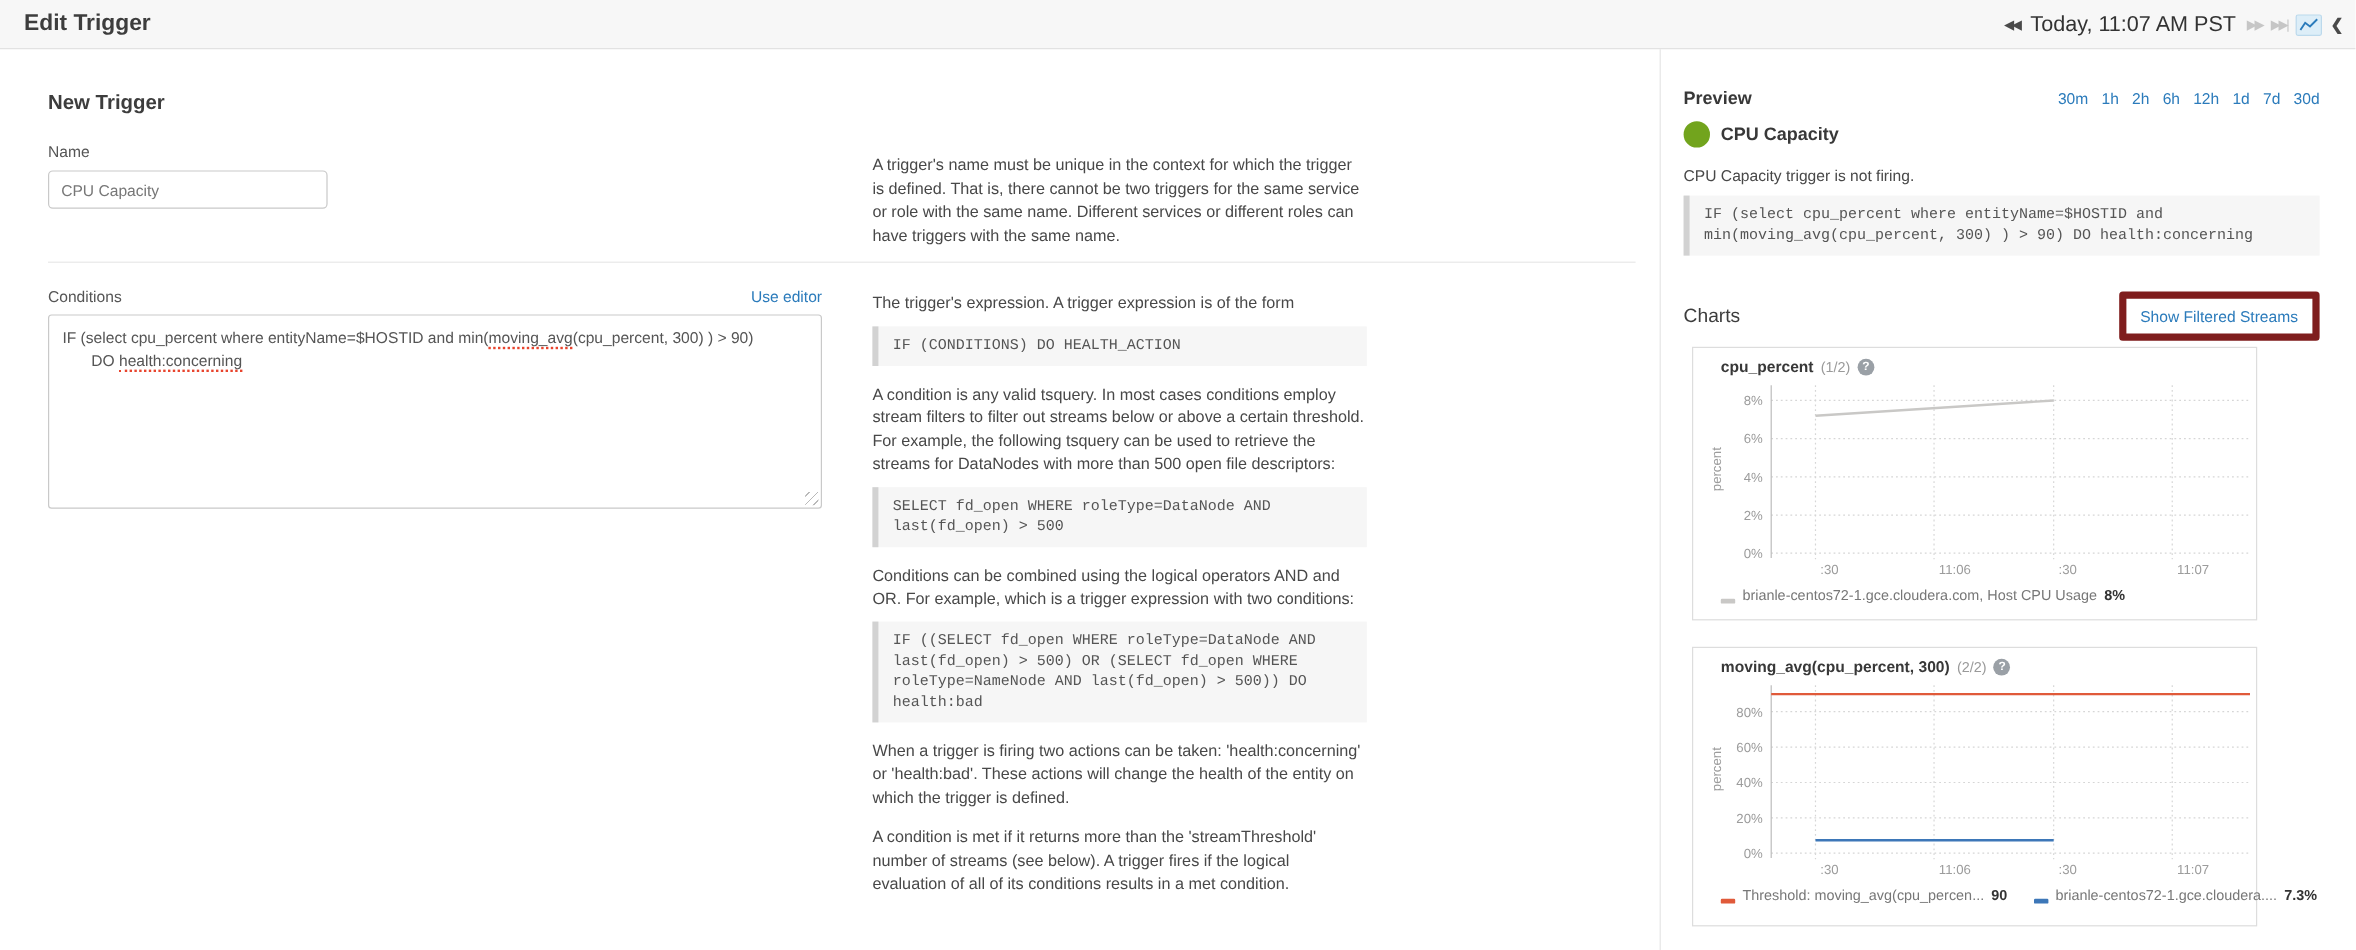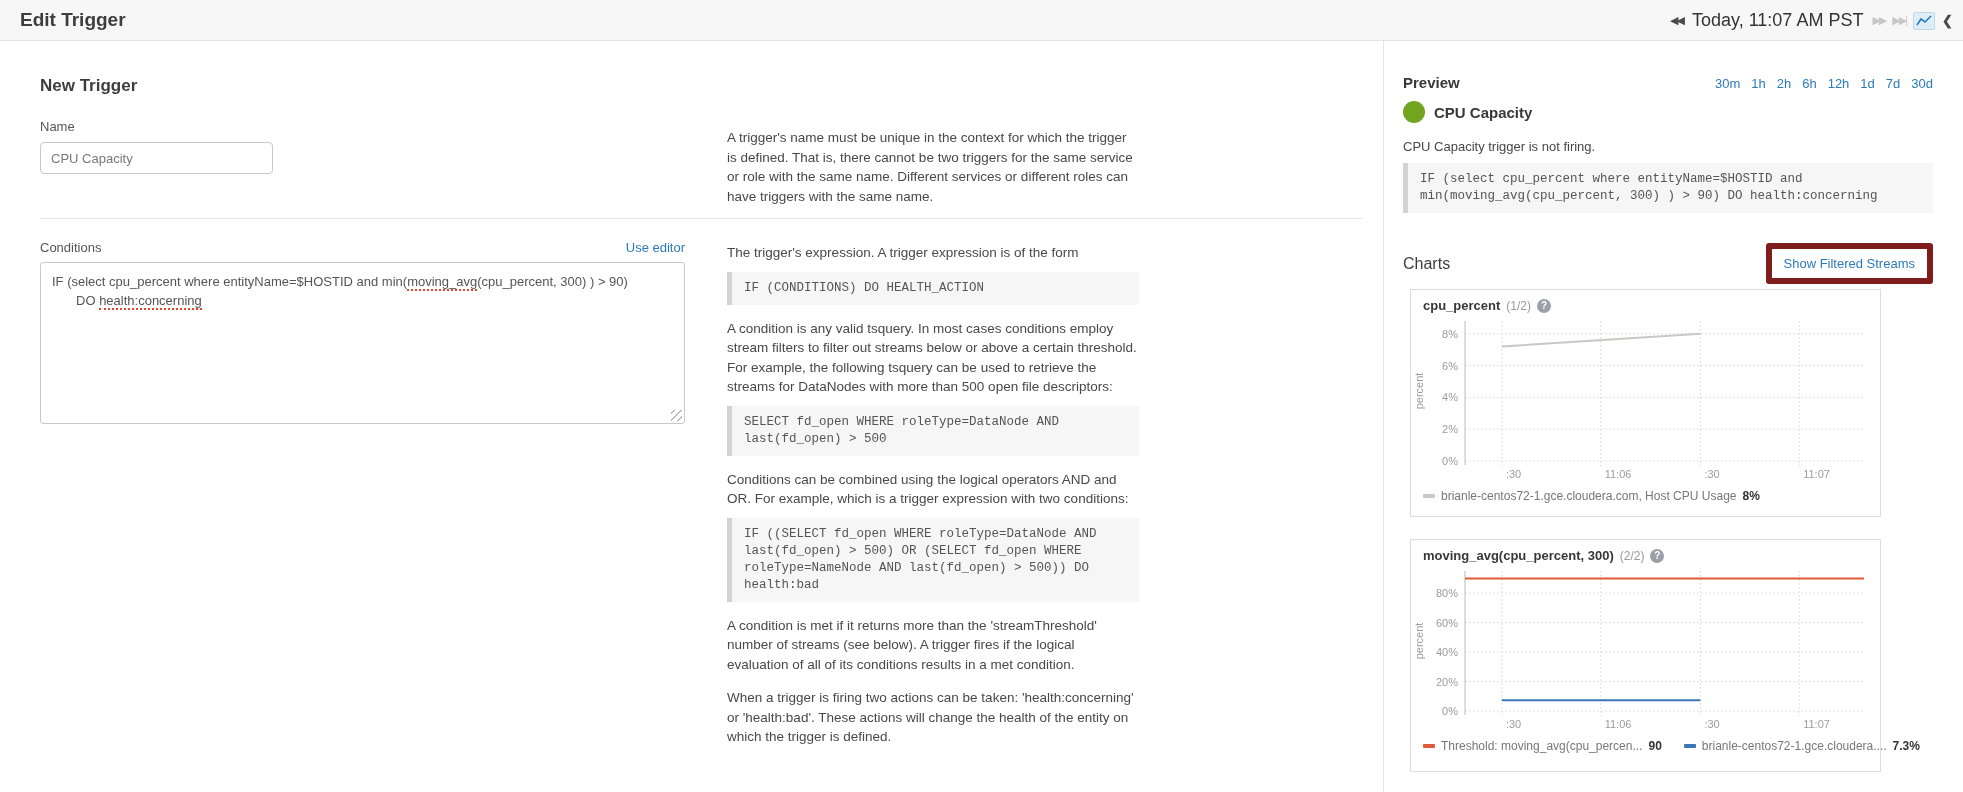--- a/index.html
+++ b/index.html
@@ -44,31 +44,31 @@
   .ranges { display:flex; gap:11px; font-size:12.5px; }
   .status-row { position:absolute; left:1403px; top:101px; display:flex; align-items:center; gap:9px; }
   .status-dot { width:22px; height:22px; border-radius:50%; }
   .status-name { font-size:15px; font-weight:bold; color:#383838; }
   .status-text { position:absolute; left:1403px; top:139px; font-size:13px; color:#484848; }
   .preview-code { position:absolute; left:1403px; top:163px; width:530px; margin:0; }
   .charts-row { position:absolute; left:1403px; top:243px; width:530px; display:flex; justify-content:space-between; align-items:center; }
   .charts-title { font-size:16px; color:#3d3d3d; }
   .btn { background:#fff; border:6px solid #7f1d1d; border-radius:3px; padding:7px 12px; font-size:13px; color:#2b7bbb; cursor:pointer; font-family:"Liberation Sans",sans-serif; }
 
-  .chart-card { position:absolute; left:1410px; width:471px; background:#fff; border:1px solid #ddd; }
+  .chart-card { position:absolute; left:1410px; width:471px; background:#fff; border:1px solid #ddd;padding-left:11px; }
   .chart-card.c1 { top:289px; height:228px; }
   .chart-card.c2 { top:539px; height:233px; }
   .chart-title-row { padding:8px 12px 2px 12px; display:flex; align-items:center; }
   .chart-title { font-size:13px; font-weight:bold; color:#383838; }
   .chart-counter { font-size:12px; color:#9a9a9a; margin-left:6px; }
   .help-icon { width:14px; height:14px; border-radius:50%; background:#9aa0a6; color:#fff; font-size:10px; font-weight:bold; display:inline-flex; align-items:center; justify-content:center; margin-left:6px; cursor:pointer; }
   .chart-svg { display:block; }
   svg .tick { font-family:"Liberation Sans",sans-serif; font-size:11px; fill:#9c9c9c; }
   .legend { padding:2px 12px 6px 12px; display:flex; gap:22px; font-size:12px; color:#777; align-items:center; white-space:nowrap; }
-  .lg-item { display:inline-flex; align-items:center; }
+  .lg-item { display:inline-flex; align-items:flex-end; }
   .sw { display:inline-block; width:12px; height:4px; border-radius:1px; margin-right:6px; }
   .lg-val { color:#333; margin-left:6px; }
 </style>
 </head>
 <body>
 
 <div id="page">
 
   <div class="topbar"></div>
   <h1 class="page-title">Edit Trigger</h1>
@@ -106,22 +106,22 @@
     <p>The trigger's expression. A trigger expression is of the form</p>
     <div class="codeblock">IF (CONDITIONS) DO HEALTH_ACTION</div>
     <p>A condition is any valid tsquery. In most cases conditions employ stream filters to filter out streams below or above a certain threshold. For example, the following tsquery can be used to retrieve the streams for DataNodes with more than 500 open file descriptors:</p>
     <div class="codeblock">SELECT fd_open WHERE roleType=DataNode AND
 last(fd_open) &gt; 500</div>
     <p>Conditions can be combined using the logical operators AND and OR. For example, which is a trigger expression with two conditions:</p>
     <div class="codeblock">IF ((SELECT fd_open WHERE roleType=DataNode AND
 last(fd_open) &gt; 500) OR (SELECT fd_open WHERE
 roleType=NameNode AND last(fd_open) &gt; 500)) DO
 health:bad</div>
+    <p>When a trigger is firing two actions can be taken: 'health:concerning' or 'health:bad'. These actions will change the health of the entity on which the trigger is defined.</p>
     <p>A condition is met if it returns more than the 'streamThreshold' number of streams (see below). A trigger fires if the logical evaluation of all of its conditions results in a met condition.</p>
-    <p>When a trigger is firing two actions can be taken: 'health:concerning' or 'health:bad'. These actions will change the health of the entity on which the trigger is defined.</p>
   </div>
 
   <div class="divider-v"></div>
 
   <div class="preview-head">
     <span class="preview-title">Preview</span>
     <span class="ranges" id="ranges">
         <a class="link">30m</a>
         <a class="link">1h</a>
         <a class="link">2h</a>

